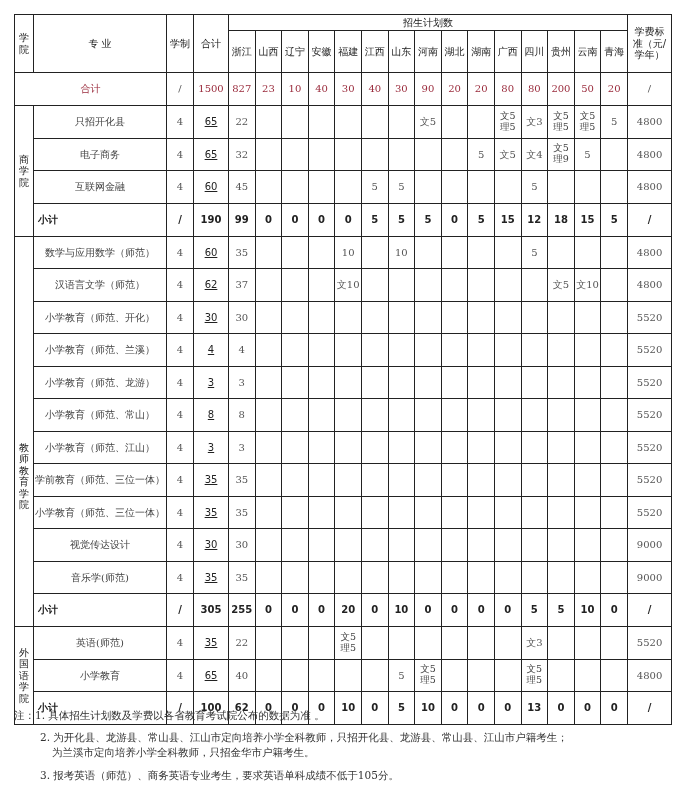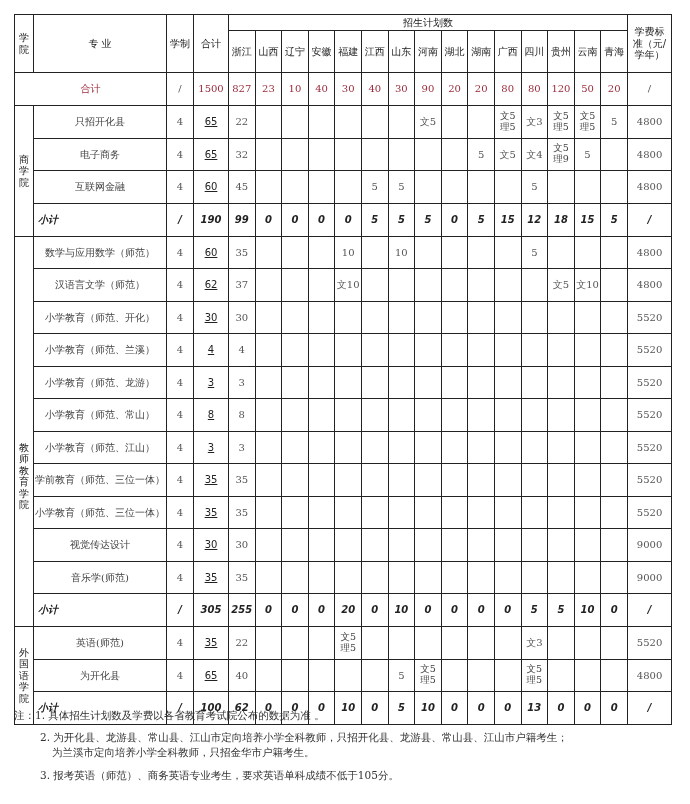--- a/index.html
+++ b/index.html
@@ -10,21 +10,21 @@
   table.plan td, table.plan th { border: 1.5px solid #222; text-align: center; vertical-align: middle;
                padding: 0; font-size: 10px; font-weight: normal; line-height: 1.15; overflow: hidden; }
   th.hdr { font-family: "DejaVu Sans", "Liberation Sans", sans-serif; font-size: 10px; color: #222; font-weight: bold; }
   th.hdr.light { font-weight: normal; }
   .total-row td { color: #9a2b3c; font-size: 10.5px; }
   .total-row td.slash { color: #555; }
   td.college { font-family: "DejaVu Sans", "Liberation Sans", sans-serif; font-weight: bold; font-size: 10.5px; color: #222; line-height: 1.25; }
   td.major { text-align: left; padding-left: 4px; font-size: 10px; color: #444; }
   td.bold { font-weight: bold; color: #222; font-family: "DejaVu Sans", "Liberation Sans", sans-serif; text-decoration: underline; }
   td.light { color: #555; }
-  tr.sub td { font-weight: bold; color: #222; font-family: "DejaVu Sans", "Liberation Sans", sans-serif; font-style: italic; }
+  tr.sub td { font-weight: bold; color: #222; font-family: "DejaVu Sans", "Liberation Sans", sans-serif; }
   tr.sub td.sub-label { text-align: left; padding-left: 4px; }
   .cell-lines { display: inline-block; line-height: 1.15; font-size: 9.5px; color: #444; }
   .notes { position: absolute; left: 14px; top: 708px; font-size: 10.5px; color: #333; width: 670px; }
   .notes .n { margin: 0 0 7px 0; line-height: 1.45; }
   .notes .n.indent { padding-left: 26px; }
 </style>
 </head>
 <body>
 
 <table class="plan">
@@ -87,21 +87,21 @@
         <td>10</td>
         <td>40</td>
         <td>30</td>
         <td>40</td>
         <td>30</td>
         <td>90</td>
         <td>20</td>
         <td>20</td>
         <td>80</td>
         <td>80</td>
-        <td>120</td>
+        <td>200</td>
         <td>50</td>
         <td>20</td>
         <td class="slash">/</td>
       </tr>
       <tr style="height: 32.5px;">
         <td class="college" rowspan="4">
           <div>商</div>
           <div>学</div>
           <div>院</div>
         </td>
@@ -470,21 +470,21 @@
         <td class="light"></td>
         <td class="light"></td>
         <td class="light"></td>
         <td class="light">文3</td>
         <td class="light"></td>
         <td class="light"></td>
         <td class="light"></td>
         <td class="light">5520</td>
       </tr>
       <tr style="height: 32.5px;">
-        <td class="major">为开化县</td>
+        <td class="major">小学教育</td>
         <td class="light">4</td>
         <td class="bold">65</td>
         <td class="light">40</td>
         <td class="light"></td>
         <td class="light"></td>
         <td class="light"></td>
         <td class="light"></td>
         <td class="light"></td>
         <td class="light">5</td>
         <td class="light"><span class="cell-lines"><div>文5</div><div>理5</div></span></td>

